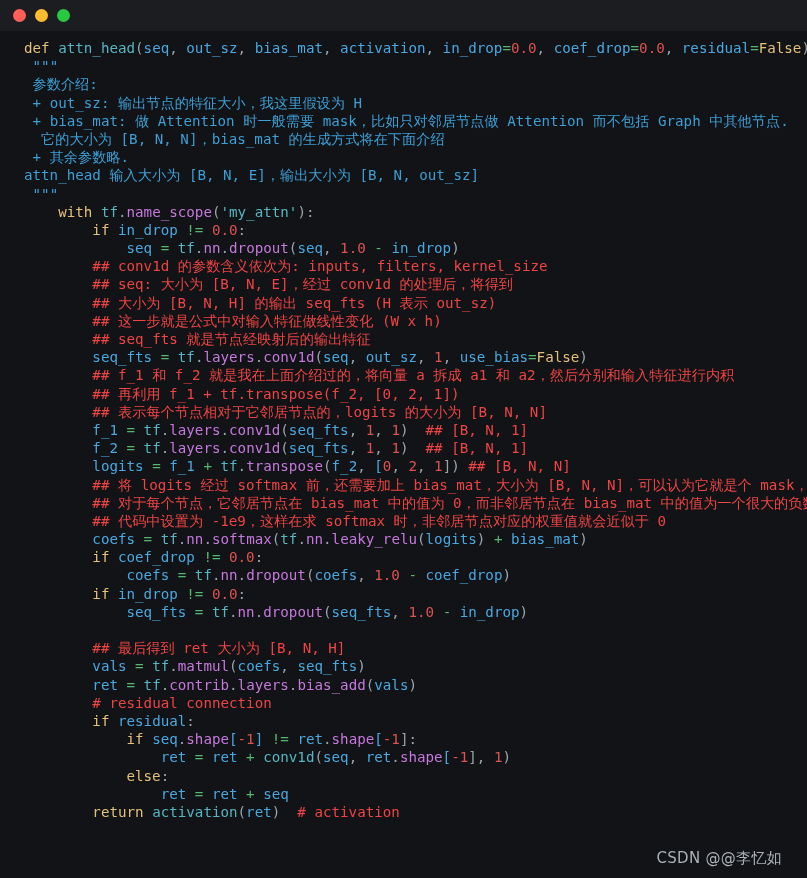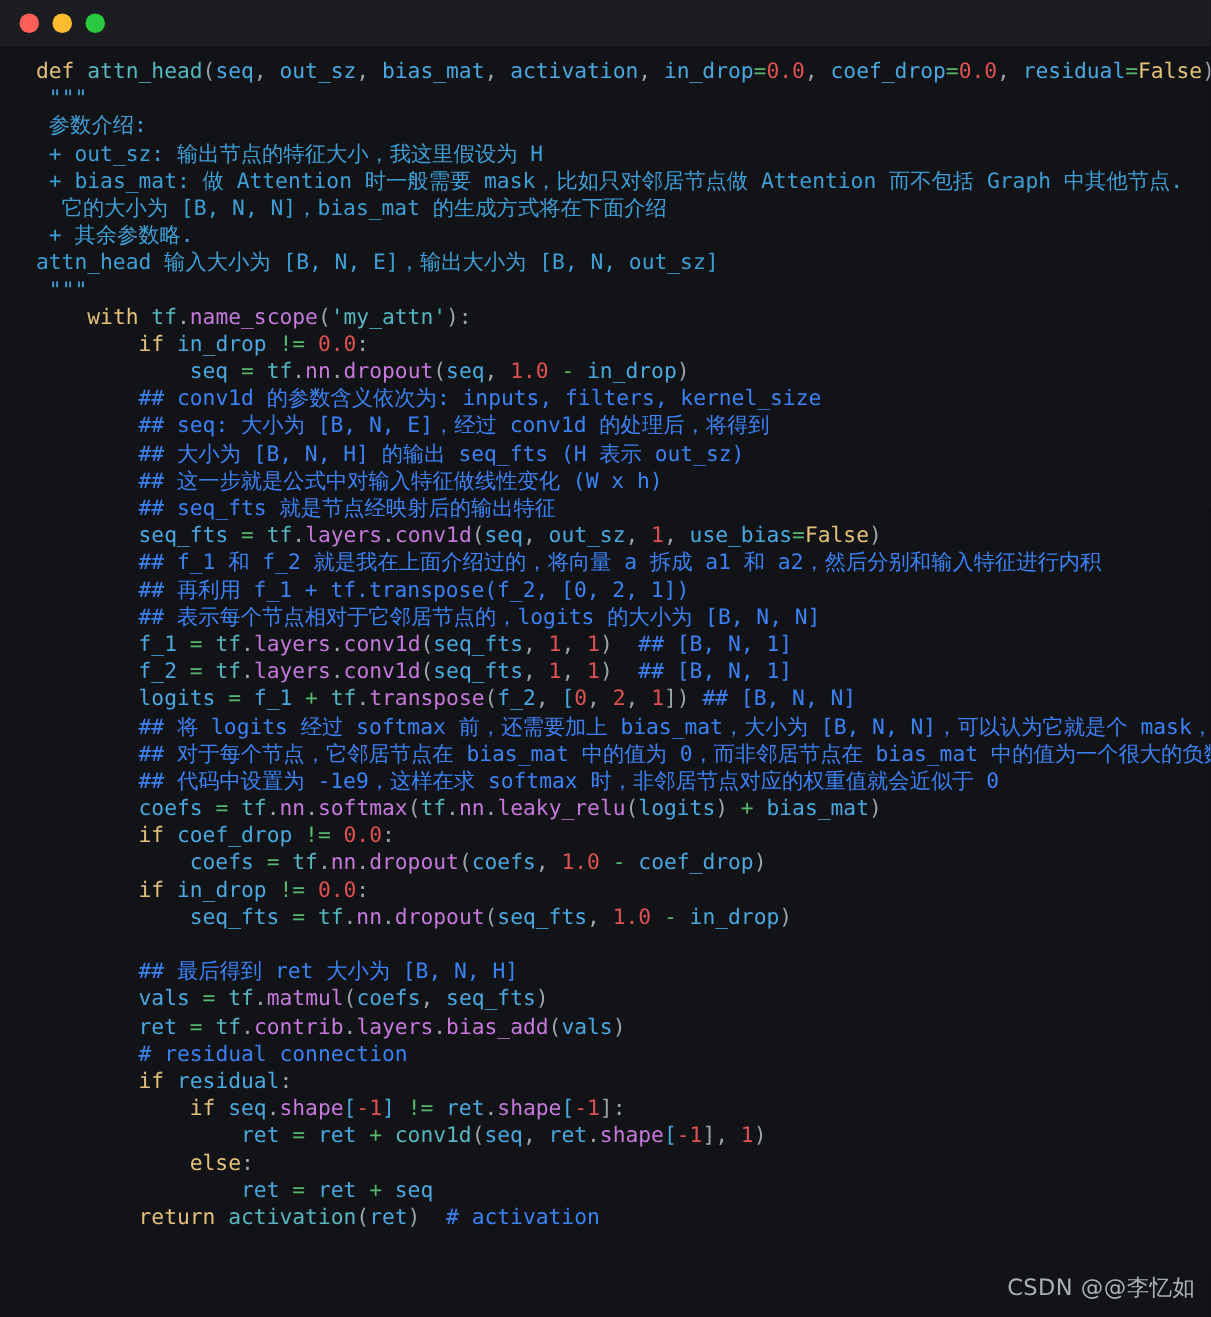--- a/index.html
+++ b/index.html
@@ -69,31 +69,31 @@
   .op      { color: #56b870; }   
   .const   { color: #e5c07b; }   
   .str     { color: #56b6c2; }   
   .punct   { color: #9aa4ad; }   
   .com     { color: #5c6370; }   
   .doc     { color: #3d9fd6; }
 
   
   #watermark {
     position: absolute;
-    right: 10px;
+    right: 25px;
     bottom: 10px;
     color: #b9bec4;
     font-size: 15px;
     font-family: "DejaVu Sans", sans-serif;
     letter-spacing: 0.3px;
     opacity: .92;
     pointer-events: none;
   }
 </style>
-<style>.kw{color:#e5c07b}.fn{color:#56b6c2}.id{color:#4aa8e0}.attr{color:#c678dd}.num{color:#e05252}.op{color:#56b870}.com{color:#3b82f6}.doc{color:#3d9fd6}.punct{color:#9aa4ad}.const{color:#e5c07b}.str{color:#56b6c2}</style></head>
+<style>.kw{color:#e5c07b}.fn{color:#56b6c2}.id{color:#4aa8e0}.attr{color:#c678dd}.num{color:#e05252}.op{color:#56b870}.com{color:#ef4444}.doc{color:#3d9fd6}.punct{color:#9aa4ad}.const{color:#e5c07b}.str{color:#56b6c2}</style></head>
 <body>
 
 <div id="window">
 
   <div id="titlebar" style="background: rgb(27, 29, 33);">
     <span class="dot dot-close" style="background: rgb(255, 95, 87);"></span>
     <span class="dot dot-min" style="background: rgb(254, 188, 46);"></span>
     <span class="dot dot-max" style="background: rgb(40, 200, 64);"></span>
   </div>
 

